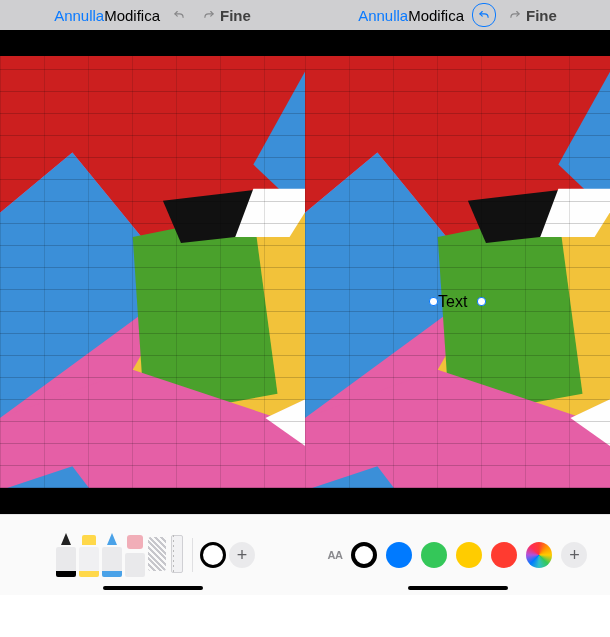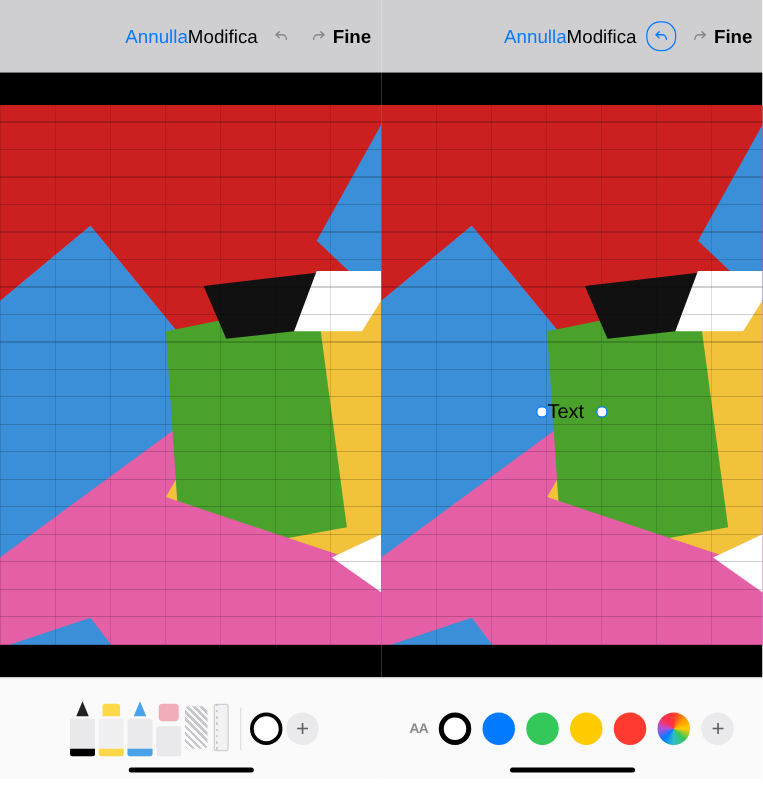--- a/index.html
+++ b/index.html
@@ -1,21 +1,21 @@
 <!DOCTYPE html>
 <html><head>
 <meta charset="utf-8">
 <style>
   html,body{margin:0;padding:0;width:610px;height:637px;background:#fff;font-family:-apple-system,Helvetica,Arial,sans-serif;overflow:hidden}
   .split{display:flex;width:610px}
   .pane{width:305px;position:relative}
-  .topbar{height:58px;background:#cfcfd1;display:flex;align-items:center;justify-content:flex-end;padding:0 8px;box-sizing:border-box;font-size:15px}
+  .topbar{height:30px;background:#cfcfd1;display:flex;align-items:center;justify-content:center;padding:0 8px;box-sizing:border-box;font-size:15px}
   .topbar .t-left{color:#0a7aff;font-weight:400}
   .topbar .t-center{color:#000;font-weight:400;display:flex;align-items:center;gap:8px}
-  .topbar .t-right{color:#000000;font-weight:600}
+  .topbar .t-right{color:#404040;font-weight:600}
   .circ{width:22px;height:22px;border-radius:11px;display:flex;align-items:center;justify-content:center}
   .circ svg{width:14px;height:14px}
   .black{background:#000}
   .canvas{width:368px;height:484px;background:#0ea5e9;position:relative;overflow:hidden}
   .mural{position:absolute;inset:0}
   .brick-lines{position:absolute;inset:0;
     background-image:
       repeating-linear-gradient(0deg, rgba(0,0,0,.18) 0 1px, transparent 1px 22px),
       repeating-linear-gradient(90deg, rgba(0,0,0,.12) 0 1px, transparent 1px 44px);
     mix-blend-mode:multiply;pointer-events:none}

